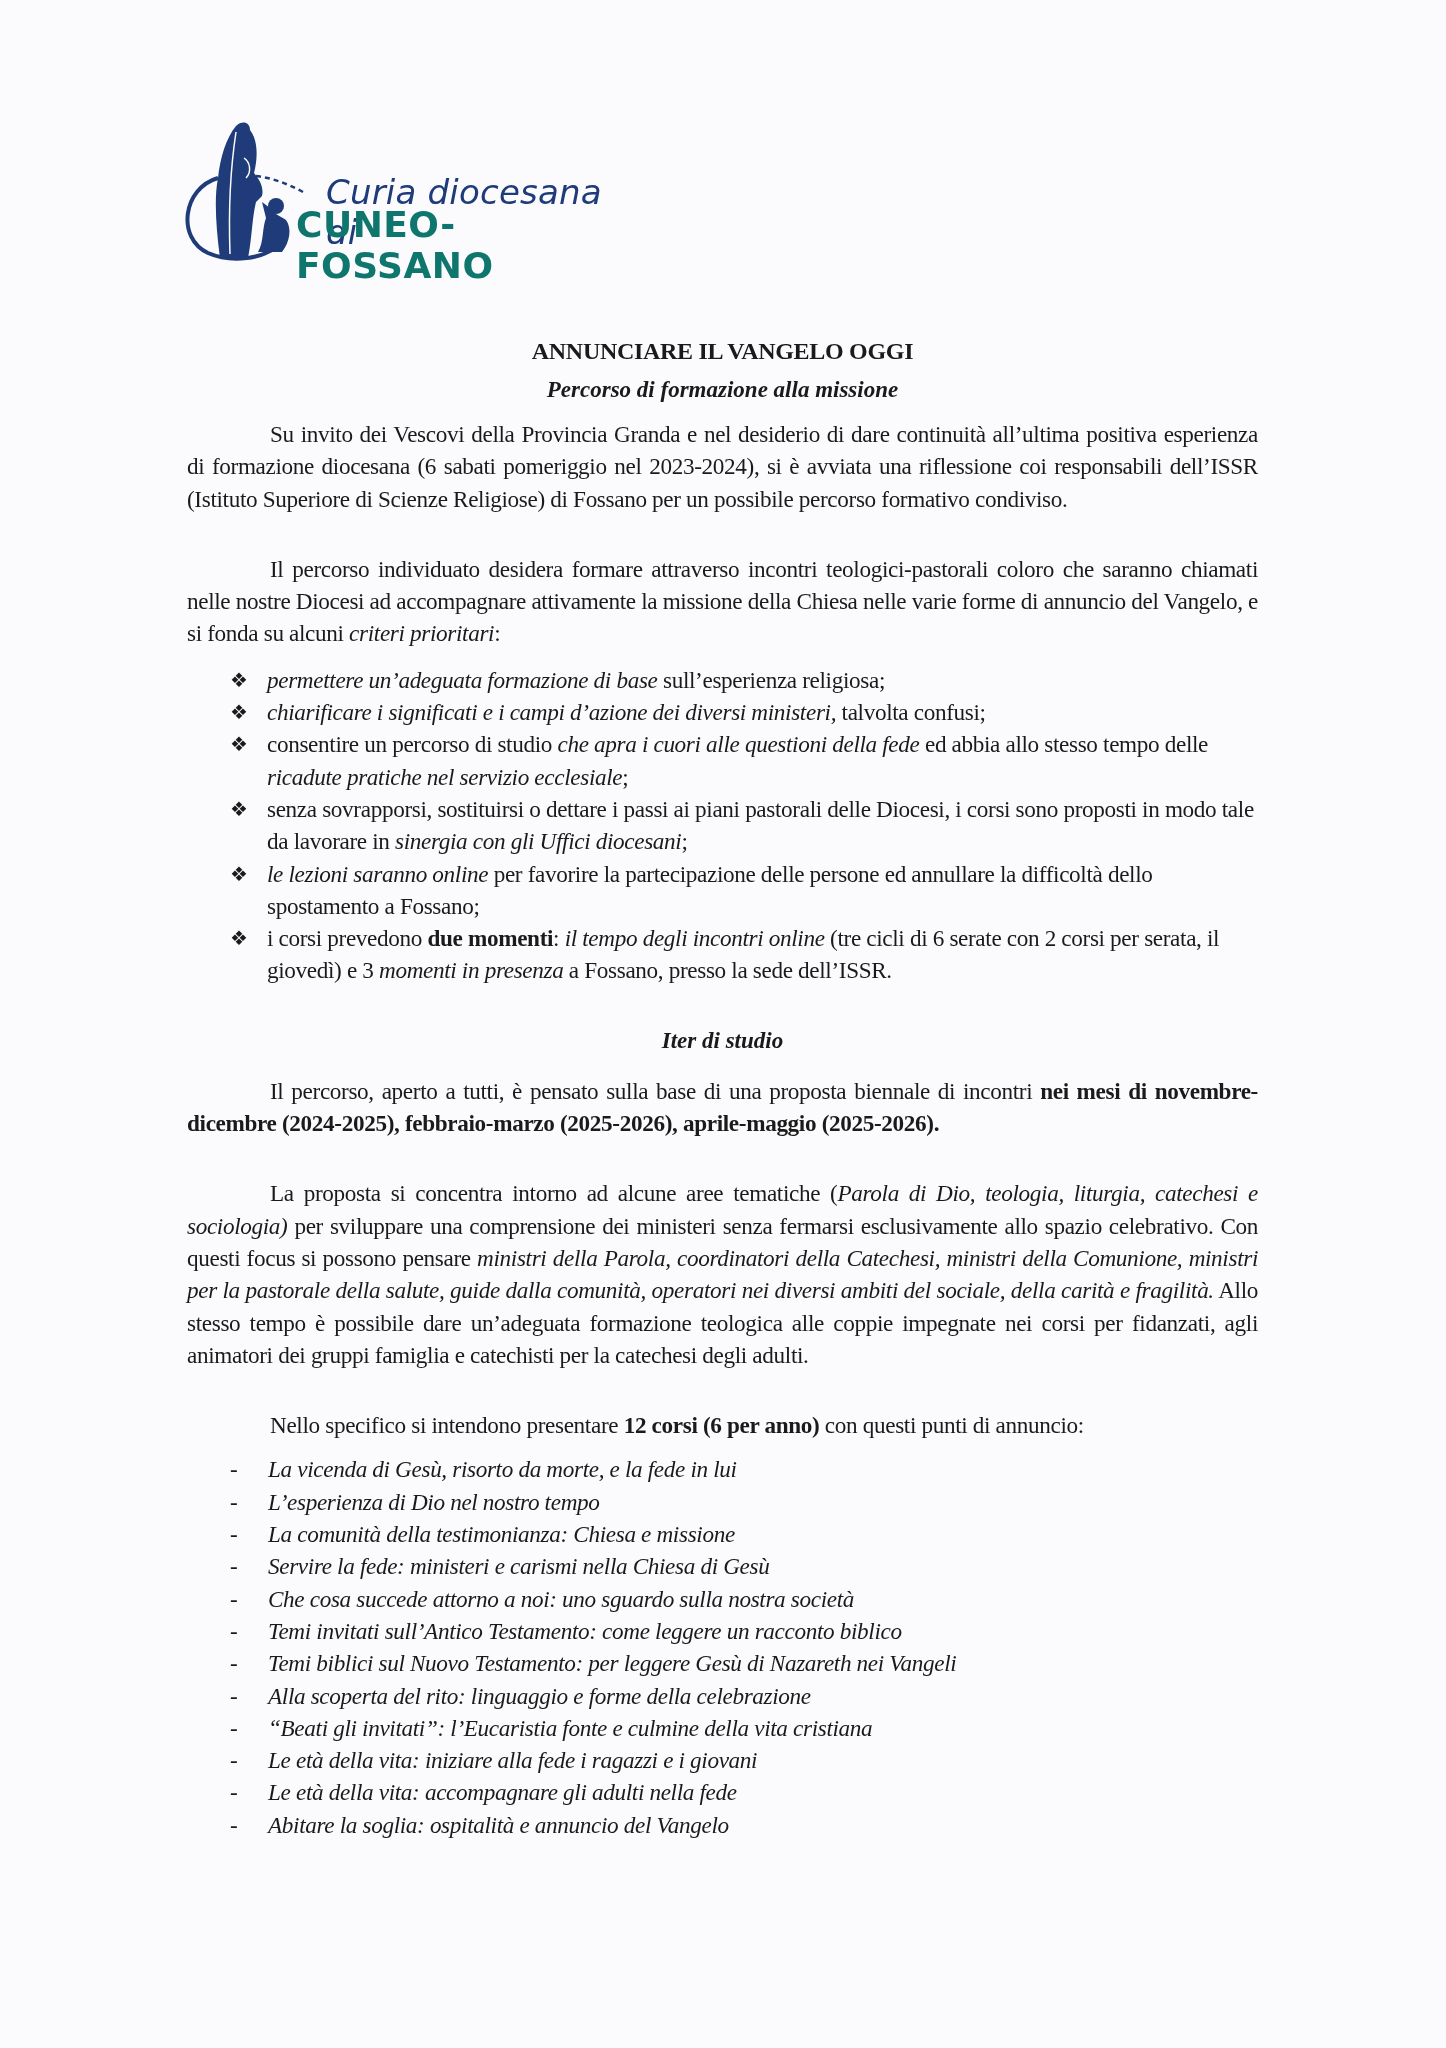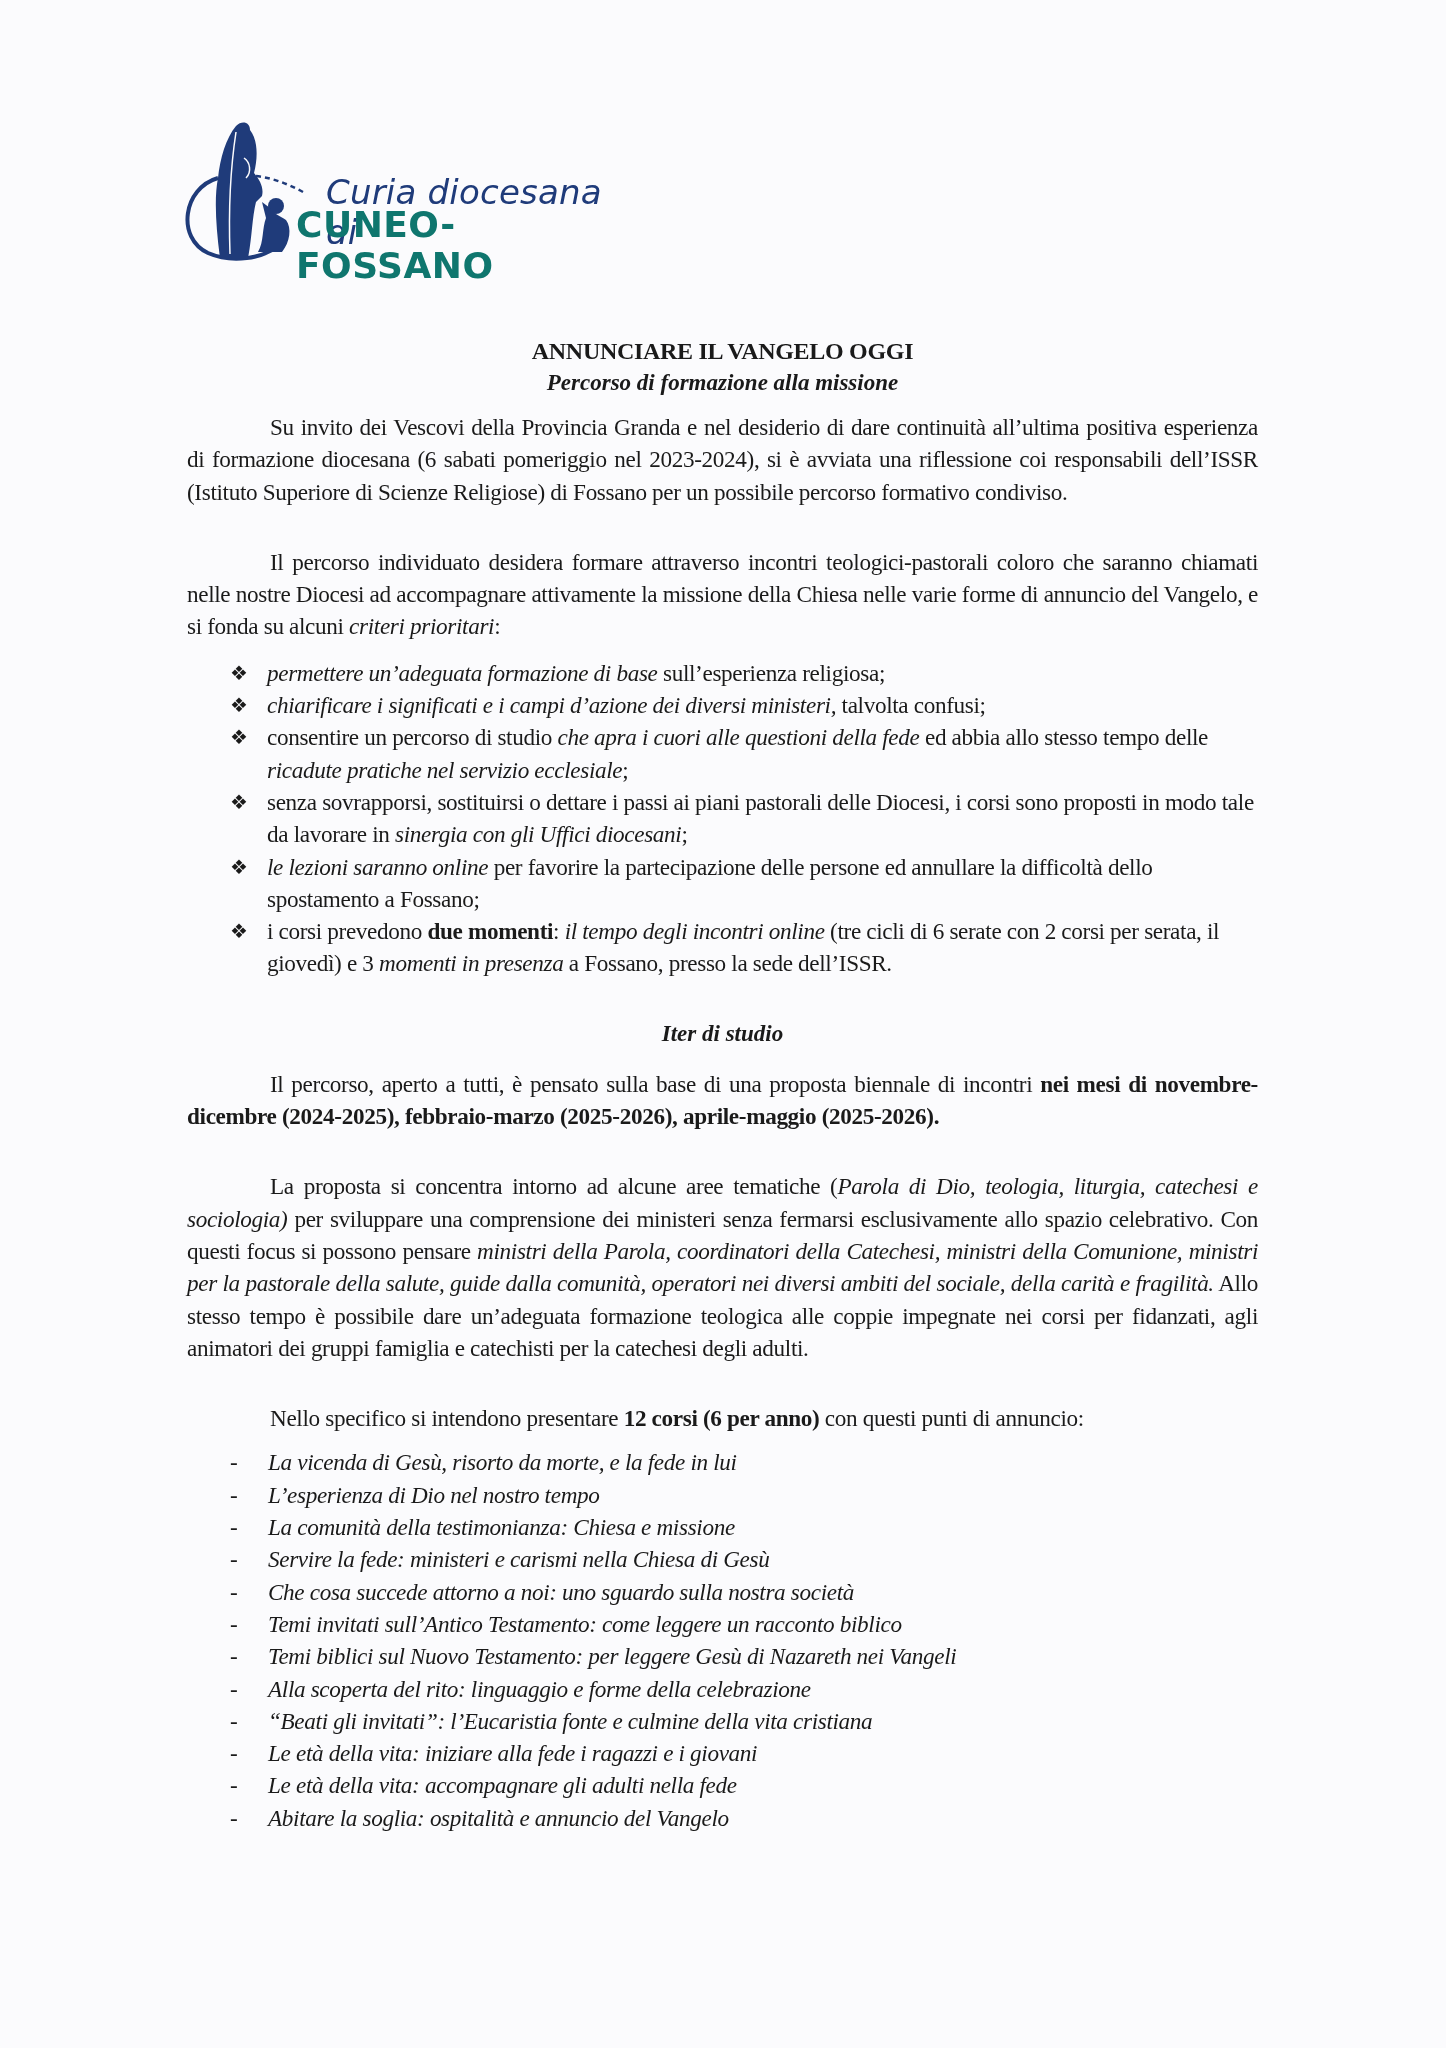--- a/index.html
+++ b/index.html
@@ -28,21 +28,21 @@
     font-weight: bold; font-size: 36px; color: #0f766e; letter-spacing: 0.5px;
   }
 
   .content { position: absolute; left: 175px; top: 335px; width: 1095px; }
   .title {
     text-align: center; font-size: 24px; font-weight: bold; margin: 0; line-height: 32px;
     letter-spacing: -0.3px;
   }
   .subtitle {
     text-align: center; font-size: 23px; font-weight: bold; font-style: italic;
-    margin: 0 0 4px 0; line-height: 32px;
+    margin: 7px 0 4px 0; line-height: 32px;
   }
   p {
     margin: 12px; font-size: 23.2px; line-height: 32.3px; text-align: justify;
     letter-spacing: -0.35px;
   }
   p.indent { text-indent: 83px; }
   .gap { height: 14px; }
   .gap-lg { height: 38px; }
   ul.criteria { list-style: none; margin: 14px 0 0 0; padding: 0; }
   ul.criteria li {

